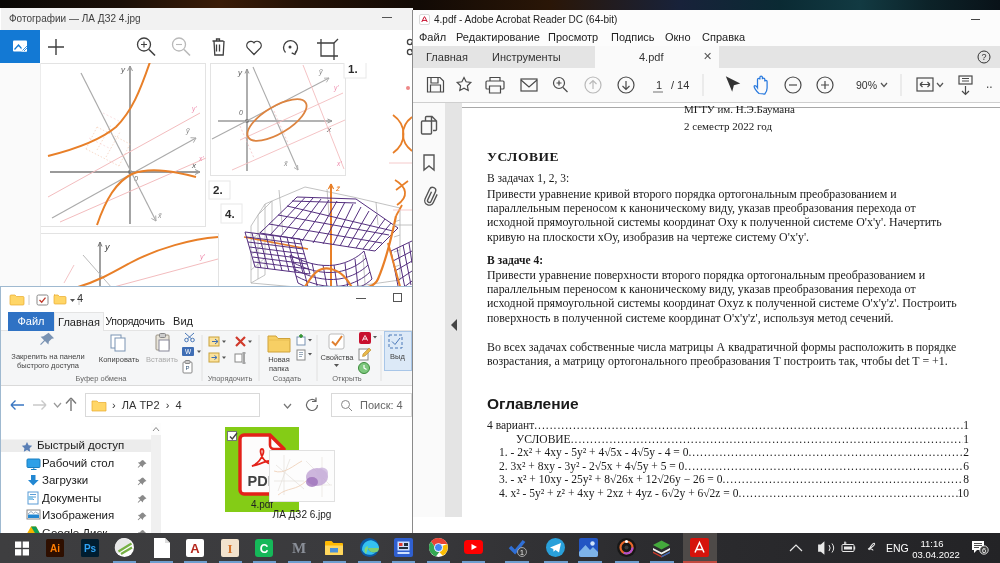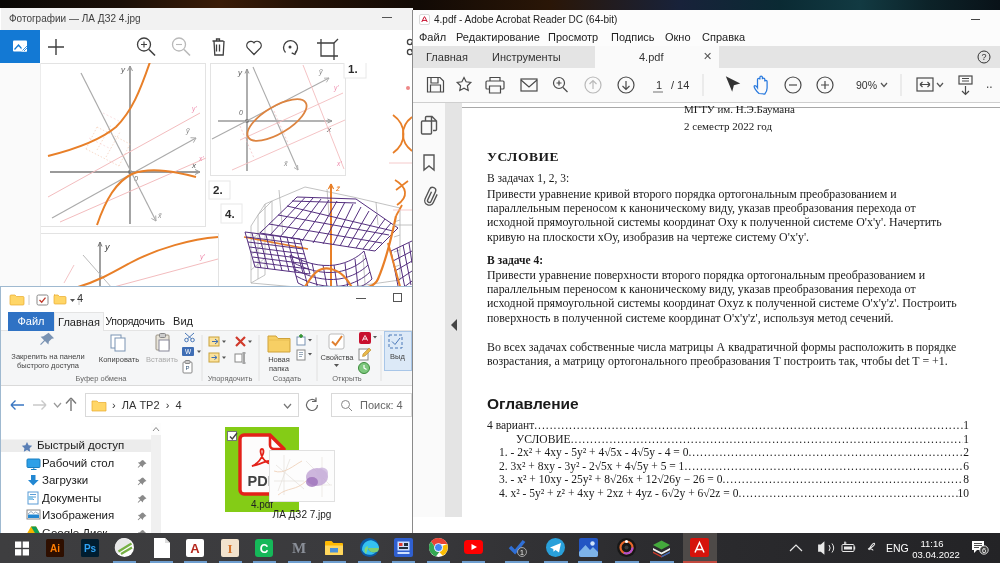--- a/index.html
+++ b/index.html
@@ -349,21 +349,21 @@
 
   <div class="abs" style="left:0;top:100px;width:411px;height:36px;background:#fff;">
     <svg class="abs" style="left:0;top:0" width="411" height="36" viewBox="0 0 411 36" fill="none" stroke="#777">
       <path d="M10 18 h13 M10 18 l4.5-4.5 M10 18 l4.5 4.5" stroke="#3a77c2" stroke-width="1.4"></path>
       <g stroke="#c9c9c9" stroke-width="1.4">
           <path d="M32 18 h13 M45 18 l-4.5-4.5 M45 18 l-4.5 4.5"></path>
         </g>
       <path d="M53 16 l3.5 4 3.5-4" stroke="#999" stroke-width="1.2"></path>
       <path d="M70 24 V13 M70 11 l-5 5.5 M70 11 l5 5.5" stroke="#777" stroke-width="1.4"></path>
     </svg>
-    <div class="abs" style="left:84px;top:6px;width:214px;height:24px;background:#fff;border:1px solid #d9d9d9;">
+    <div class="abs" style="left:84px;top:6px;width:175px;height:24px;background:#fff;border:1px solid #d9d9d9;">
       <svg class="abs" style="left:4px;top:4px" width="18" height="15" viewBox="0 0 18 15">
           <path d="M2 3 h5 l1.5 1.5 H16 V13 H2 Z" fill="#ffd667" stroke="#e8ab2d" stroke-width="0.7"></path>
         </svg>
       <span class="abs" style="left:26px;top:5px;font-size:11px;color:#333;">›&nbsp; ЛА ТР2&nbsp; ›&nbsp; 4</span>
       <svg class="abs" style="left:196px;top:9px" width="12" height="8">
           <path d="M2 1 l3.5 4 3.5-4" stroke="#777" fill="none" stroke-width="1.2"></path>
         </svg>
     </div>
     <svg class="abs" style="left:302px;top:9px" width="20" height="18" viewBox="0 0 20 18">
         <path d="M14.5 9 a5.5 5.5 0 1 1 -1.6-3.9 M13 1.5 v4 h-4" stroke="#666" fill="none" stroke-width="1.2"></path>
@@ -446,21 +446,21 @@
       <div class="abs" style="left:2px;top:0px;width:66px;height:52px;background:#fdfdfd;border:1px solid #e0e0e0;overflow:hidden;">
         <svg width="66" height="50" viewBox="0 0 66 50">
           <path d="M8 40 L20 8 M4 30 h30 M14 4 v40 M6 14 L34 38" stroke="#e4e0da" stroke-width="0.7"></path>
           <path d="M4 20 C14 24 24 14 32 10 M8 44 C18 36 26 40 36 30" stroke="#edcdb2" stroke-width="0.8" fill="none"></path>
           <path d="M36 10 L60 34 M40 34 h22 M52 6 v40" stroke="#e6e2dc" stroke-width="0.7"></path>
           <ellipse cx="47" cy="26" rx="11" ry="9" fill="#c0a4d4" opacity="0.8"></ellipse>
           <ellipse cx="42" cy="31" rx="6" ry="5" fill="#9a6cb8" opacity="0.75"></ellipse>
           <ellipse cx="52" cy="22" rx="6" ry="5.5" fill="#cbb4dc" opacity="0.8"></ellipse>
         </svg>
       </div>
-      <div class="abs" style="left:0;top:59px;width:70px;text-align:center;font-size:10px;color:#222;">ЛА ДЗ2 7.jpg</div>
+      <div class="abs" style="left:0;top:59px;width:70px;text-align:center;font-size:10px;color:#222;">ЛА ДЗ2 6.jpg</div>
     </div>
   </div>
 </div>
 
 <div id="acrobat" class="abs">
 
   <div class="abs" style="left:0;top:0;width:588px;height:18px;background:#fcfcfc;">
     <svg class="abs" style="left:6px;top:4px" width="11" height="11" viewBox="0 0 11 11">
         <rect x="0.5" y="0.5" width="10" height="10" rx="1.5" fill="#fff" stroke="#d0d0d0" stroke-width="0.8"></rect>
         <path d="M2.8 8 C4.2 4.4 5.5 2.6 5.5 2.6 C5.5 2.6 6.8 4.4 8.2 8 M3.6 6.4 h3.8" stroke="#c8102e" stroke-width="1" fill="none"></path>
@@ -607,21 +607,21 @@
             <span style="padding-left:29px;">УСЛОВИЕ</span>
             <span class="dt"></span>
             <span>1</span>
           </div>
         <div class="tr">
             <span style="padding-left:12px;">1. - 2x² + 4xy - 5y² + 4√5x - 4√5y - 4 = 0</span>
             <span class="dt"></span>
             <span>2</span>
           </div>
         <div class="tr">
-            <span style="padding-left:12px;">2. 3x² + 8xy - 3y² - 2√5x + 4√5y + 5 = 1</span>
+            <span style="padding-left:12px;">2. 3x² + 8xy - 3y² - 2√5x + 4√5y + 5 = 0</span>
             <span class="dt"></span>
             <span>6</span>
           </div>
         <div class="tr">
             <span style="padding-left:12px;">3. - x² + 10xy - 25y² + 8√26x + 12√26y − 26 = 0</span>
             <span class="dt"></span>
             <span>8</span>
           </div>
         <div class="tr">
             <span style="padding-left:12px;">4. x² - 5y² + z² + 4xy + 2xz + 4yz - 6√2y + 6√2z = 0</span>

